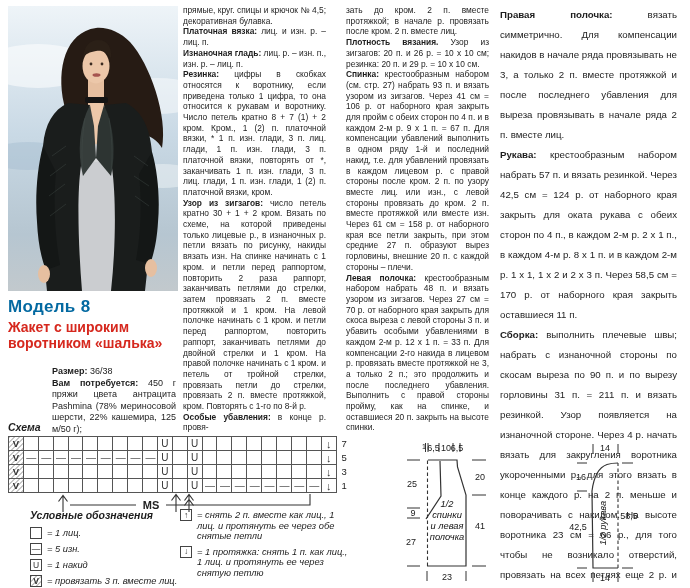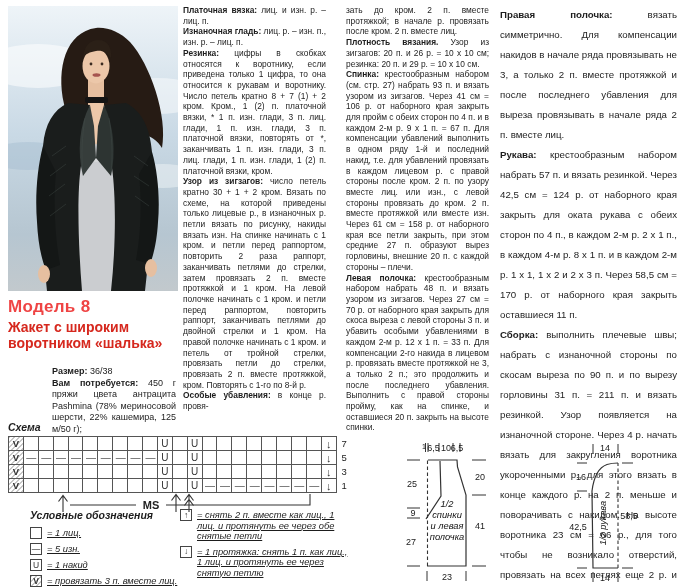--- a/index.html
+++ b/index.html
@@ -36,21 +36,21 @@
   #chart-markers{position:absolute;left:8px;top:492px;}
   
   #legend-title{position:absolute;left:30px;top:509px;font-size:10.5px;font-weight:bold;font-style:italic;}
   .legend-col{position:absolute;display:flex;flex-direction:column;gap:4px;}
   #legend-col1{left:30px;top:527px;width:148px;}
   #legend-col2{left:180px;top:509px;width:175px;}
   .litem{display:flex;gap:5px;font-size:9.3px;font-style:italic;line-height:10.5px;align-items:flex-start;}
   .lbox{flex:none;width:12px;height:12px;box-sizing:border-box;border:1px solid #444;display:flex;
         align-items:center;justify-content:center;font-size:8.5px;font-style:normal;color:#333;margin-top:0px;}
   .lbox.sym-v3{background:repeating-linear-gradient(135deg,rgba(110,110,110,.38) 0 1px,transparent 1px 3.5px);font-weight:bold;}
-  .litem .ltext{padding-top:1px;text-decoration:underline;}
+  .litem .ltext{padding-top:1px;}
   
   #diagram1{position:absolute;left:394px;top:438px;}
   #diagram2{position:absolute;left:550px;top:438px;}
   .m-num{font-size:9px;fill:#1a1a1a;text-anchor:middle;font-family:"Liberation Sans",sans-serif;}
   .m-num-s{font-size:7px;fill:#1a1a1a;text-anchor:middle;font-family:"Liberation Sans",sans-serif;}
   .m-label{font-size:9.3px;font-style:italic;fill:#111;text-anchor:middle;font-family:"Liberation Sans",sans-serif;}
   .outline{fill:none;stroke:#333;stroke-width:1.2;}
   .dashl{fill:none;stroke:#333;stroke-width:1.1;stroke-dasharray:3.5,2.5;}
   .tick{stroke:#333;stroke-width:1;}
 </style>
@@ -103,29 +103,30 @@
 
     <g stroke="#46504d" stroke-width="0.7" opacity="0.55" fill="none">
       <path d="M44 150 L58 140 M42 170 L58 158 M41 190 L57 178 M42 210 L58 198"></path>
       <path d="M126 150 L140 160 M126 170 L141 180 M127 190 L141 200"></path>
       <path d="M77 112 C74 130 73 150 75 166"></path>
       <path d="M101 112 C104 130 105 150 103 166"></path>
     </g>
   </svg>
 
   <div id="info">
-    <h1 class="title" style="color:#ef4444">Модель 8</h1>
+    <h1 class="title" style="color:#0369a1">Модель 8</h1>
     <h2 class="subtitle" style="color:#d6281e">Жакет с широким воротником «шалька»</h2>
     <div class="meta">
       <p><b>Размер:</b> <span>36/38</span></p>
       <p><b>Вам потребуется:</b> <span>450 г пряжи цвета антрацита Pashmina (78% мериносовой шерсти, 22% кашемира, 125 м/50 г);</span></p>
     </div>
   </div>
 
   <div id="col1" class="txtcol">
+      <p>прямые, круг. спицы и крючок № 4,5; декоративная булавка.</p>
       <p><b>Платочная вязка: </b>лиц. и изн. р. – лиц. п.</p>
       <p><b>Изнаночная гладь: </b>лиц. р. – изн. п., изн. р. – лиц. п.</p>
       <p><b>Резинка: </b>цифры в скобках относятся к воротнику, если приведена только 1 цифра, то она относится к рукавам и воротнику. Число петель кратно 8 + 7 (1) + 2 кром. Кром., 1 (2) п. платочной вязки, * 1 п. изн. глади, 3 п. лиц. глади, 1 п. изн. глади, 3 п. платочной вязки, повторять от *, заканчивать 1 п. изн. глади, 3 п. лиц. глади, 1 п. изн. глади, 1 (2) п. платочной вязки, кром.</p>
       <p><b>Узор из зигзагов: </b>число петель кратно 30 + 1 + 2 кром. Вязать по схеме, на которой приведены только лицевые р., в изнаночных р. петли вязать по рисунку, накиды вязать изн. На спинке начинать с 1 кром. и петли перед раппортом, повторить 2 раза раппорт, заканчивать петлями до стрелки, затем провязать 2 п. вместе протяжкой и 1 кром. На левой полочке начинать с 1 кром. и петли перед раппортом, повторить раппорт, заканчивать петлями до двойной стрелки и 1 кром. На правой полочке начинать с 1 кром. и петель от тройной стрелки, провязать петли до стрелки, провязать 2 п. вместе протяжкой, кром. Повторять с 1-го по 8-й р.</p>
       <p><b>Особые убавления: </b>в конце р. провя-</p>
     </div>
   <div id="col2" class="txtcol">
       <p>зать до кром. 2 п. вместе протяжкой; в начале р. провязать после кром. 2 п. вместе лиц.</p>
       <p><b>Плотность вязания. </b>Узор из зигзагов: 20 п. и 26 р. = 10 х 10 см; резинка: 20 п. и 29 р. = 10 х 10 см.</p>
       <p><b>Спинка: </b>крестообразным набором (см. стр. 27) набрать 93 п. и вязать узором из зигзагов. Через 41 см = 106 р. от наборного края закрыть для пройм с обеих сторон по 4 п. и в каждом 2-м р. 9 х 1 п. = 67 п. Для компенсации убавлений выполнить в одном ряду 1-й и последний накид, т.е. для убавлений провязать в каждом лицевом р. с правой стороны после кром. 2 п. по узору вместе лиц. или изн., с левой стороны провязать до кром. 2 п. вместе протяжкой или вместе изн. Через 61 см = 158 р. от наборного края все петли закрыть, при этом средние 27 п. образуют вырез горловины, внешние 20 п. с каждой стороны – плечи.</p>

